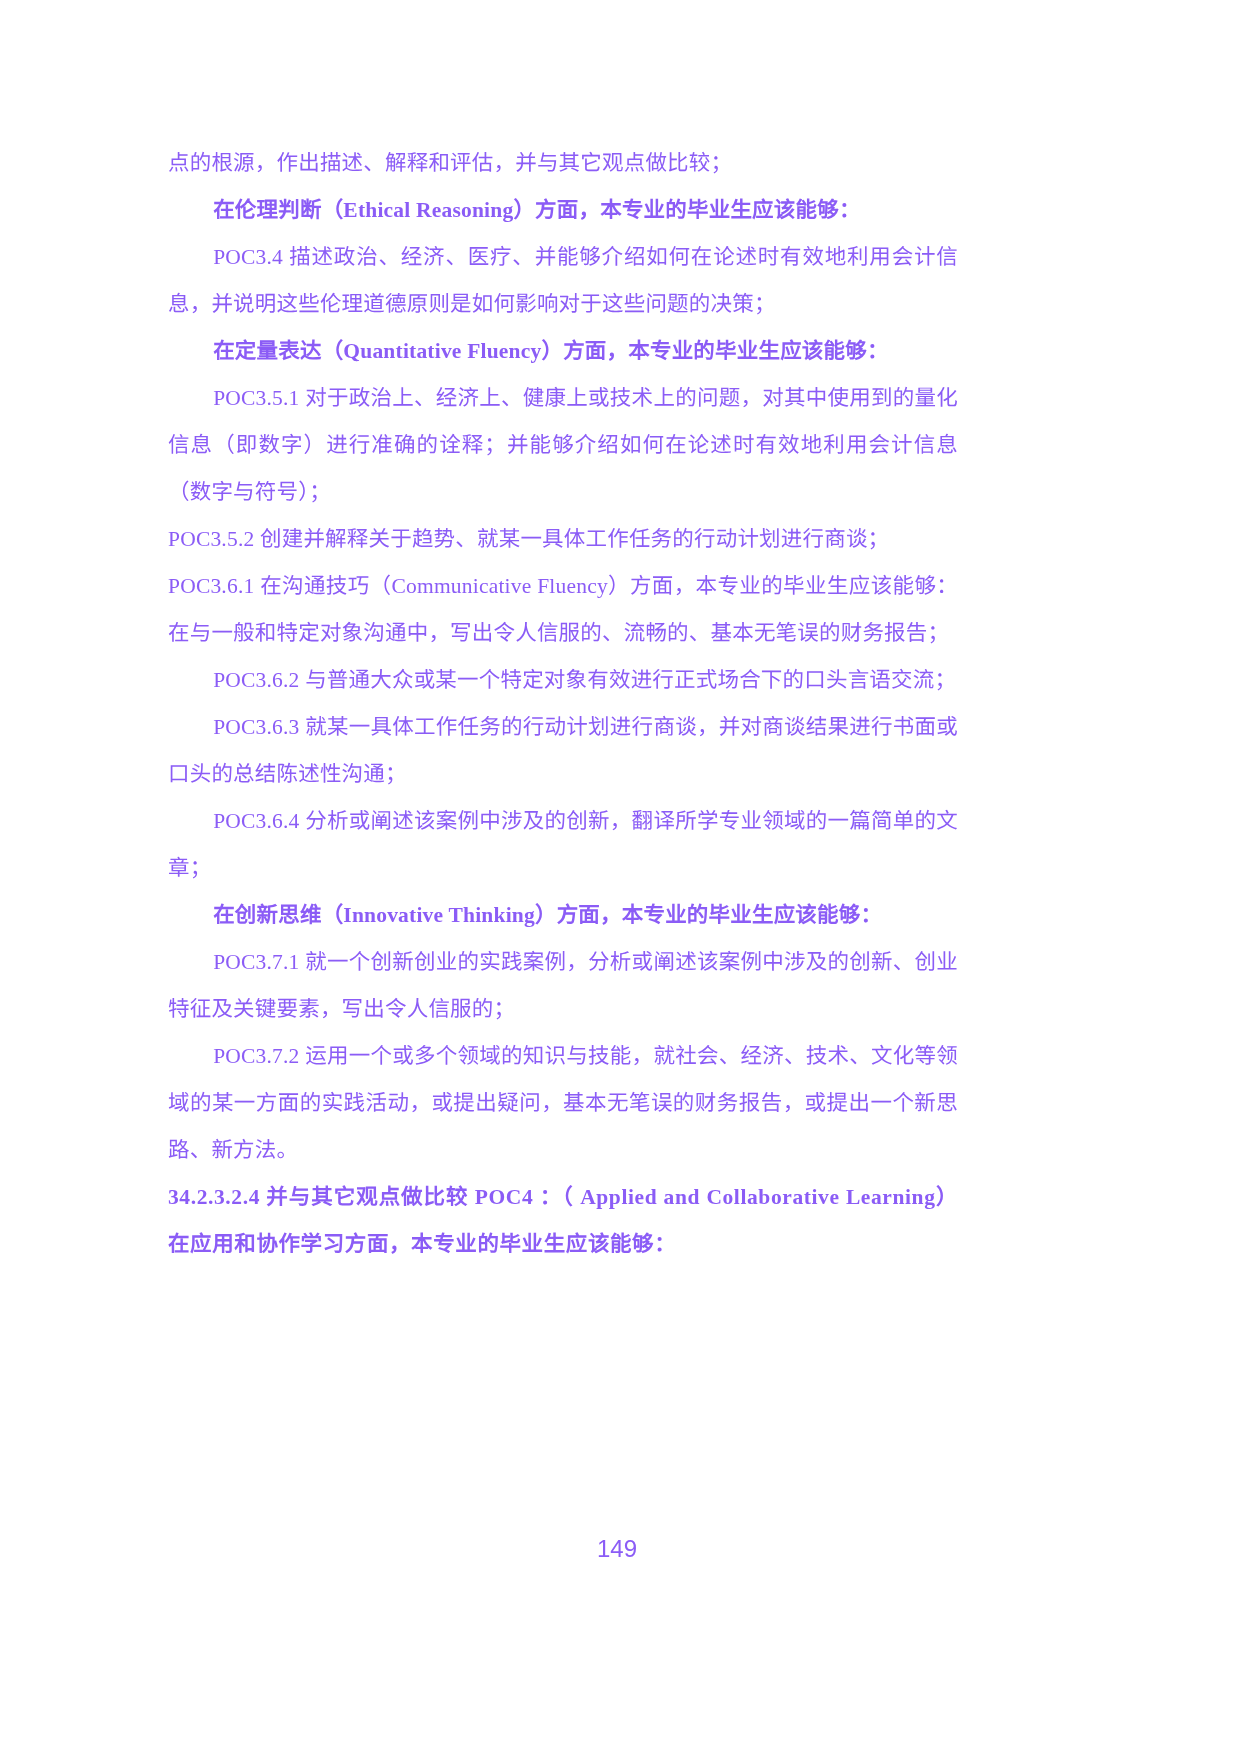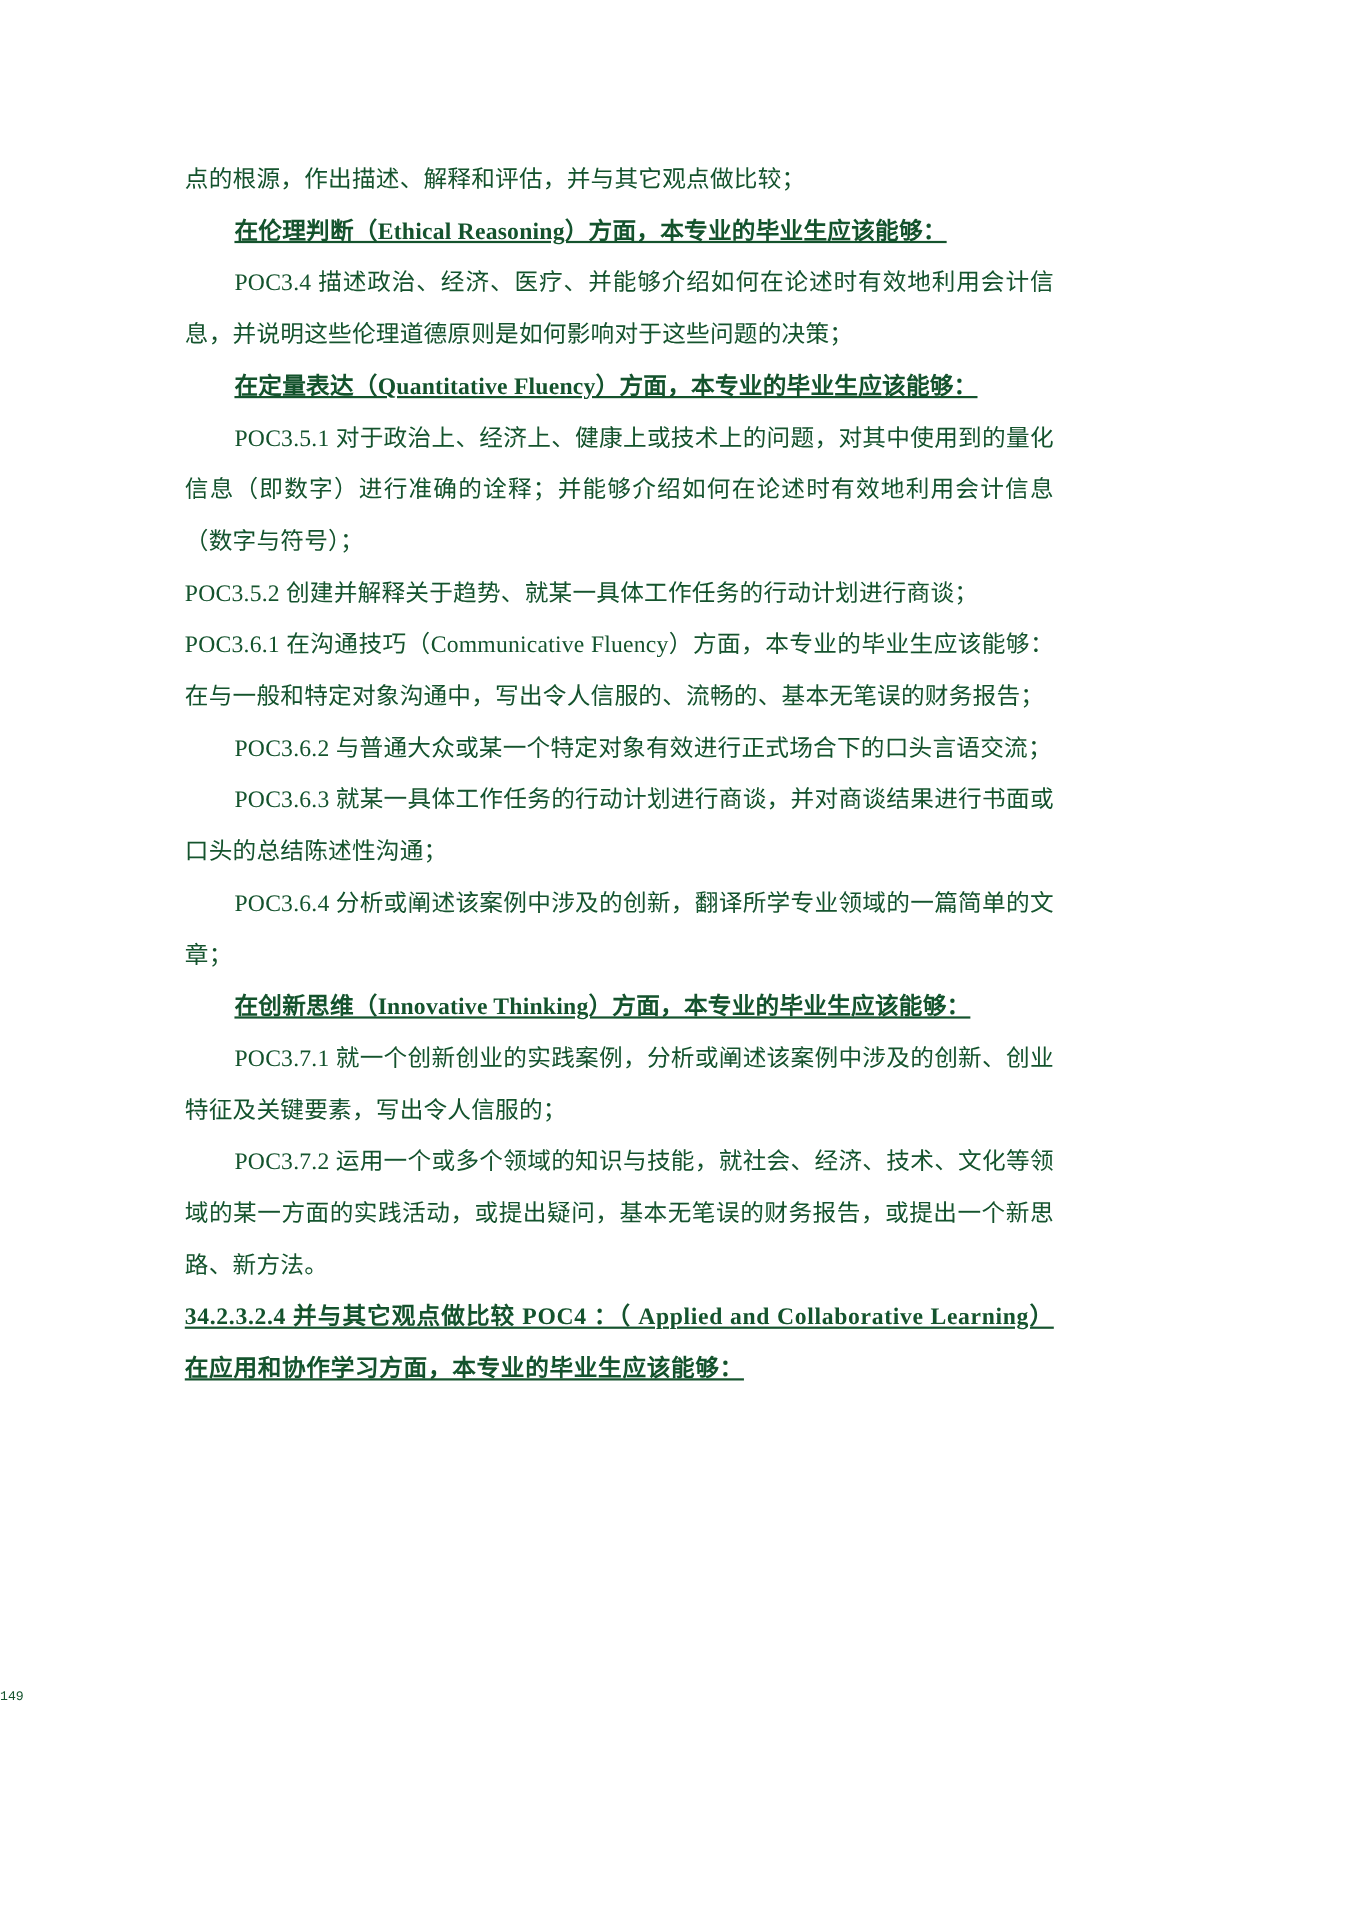--- a/index.html
+++ b/index.html
@@ -8,21 +8,21 @@
     background: #ffffff;
   }
   .page {
     position: relative;
     width: 1234px;
     height: 1747px;
     background: #ffffff;
     margin: 0 auto;
     box-sizing: border-box;
     font-family: "Liberation Serif", "DejaVu Serif", serif;
-    color: #14532d;
+    color: #8b5cf6;
   }
   .content {
     position: absolute;
     left: 168px;
     top: 140px;
     width: 790px;
   }
   p {
     margin: 0 0 0 0;
     font-size: 21.5px;
@@ -32,33 +32,32 @@
     letter-spacing: 0.2px;
   }
   p.indent {
     text-indent: 2.1em;
   }
   p.noindent {
     text-indent: 0;
   }
   p.bold-line {
     font-weight: bold;
-    text-decoration: underline;
   }
   .spaced {
     letter-spacing: 0.6px;
   }
   .page-number {
     position: absolute;
     left: 0;
     right: 0;
     top: 1535px;
-    text-align: left;
-    font-size: 12px;
-    font-family: Liberation Mono, monospace;
+    text-align: center;
+    font-size: 24px;
+    font-family: Liberation Sans, sans-serif;
   }
 </style>
 </head>
 <body>
 
 <div class="page">
   <div class="content">
 
     <p class="noindent">点的根源，作出描述、解释和评估，并与其它观点做比较；</p>
 

